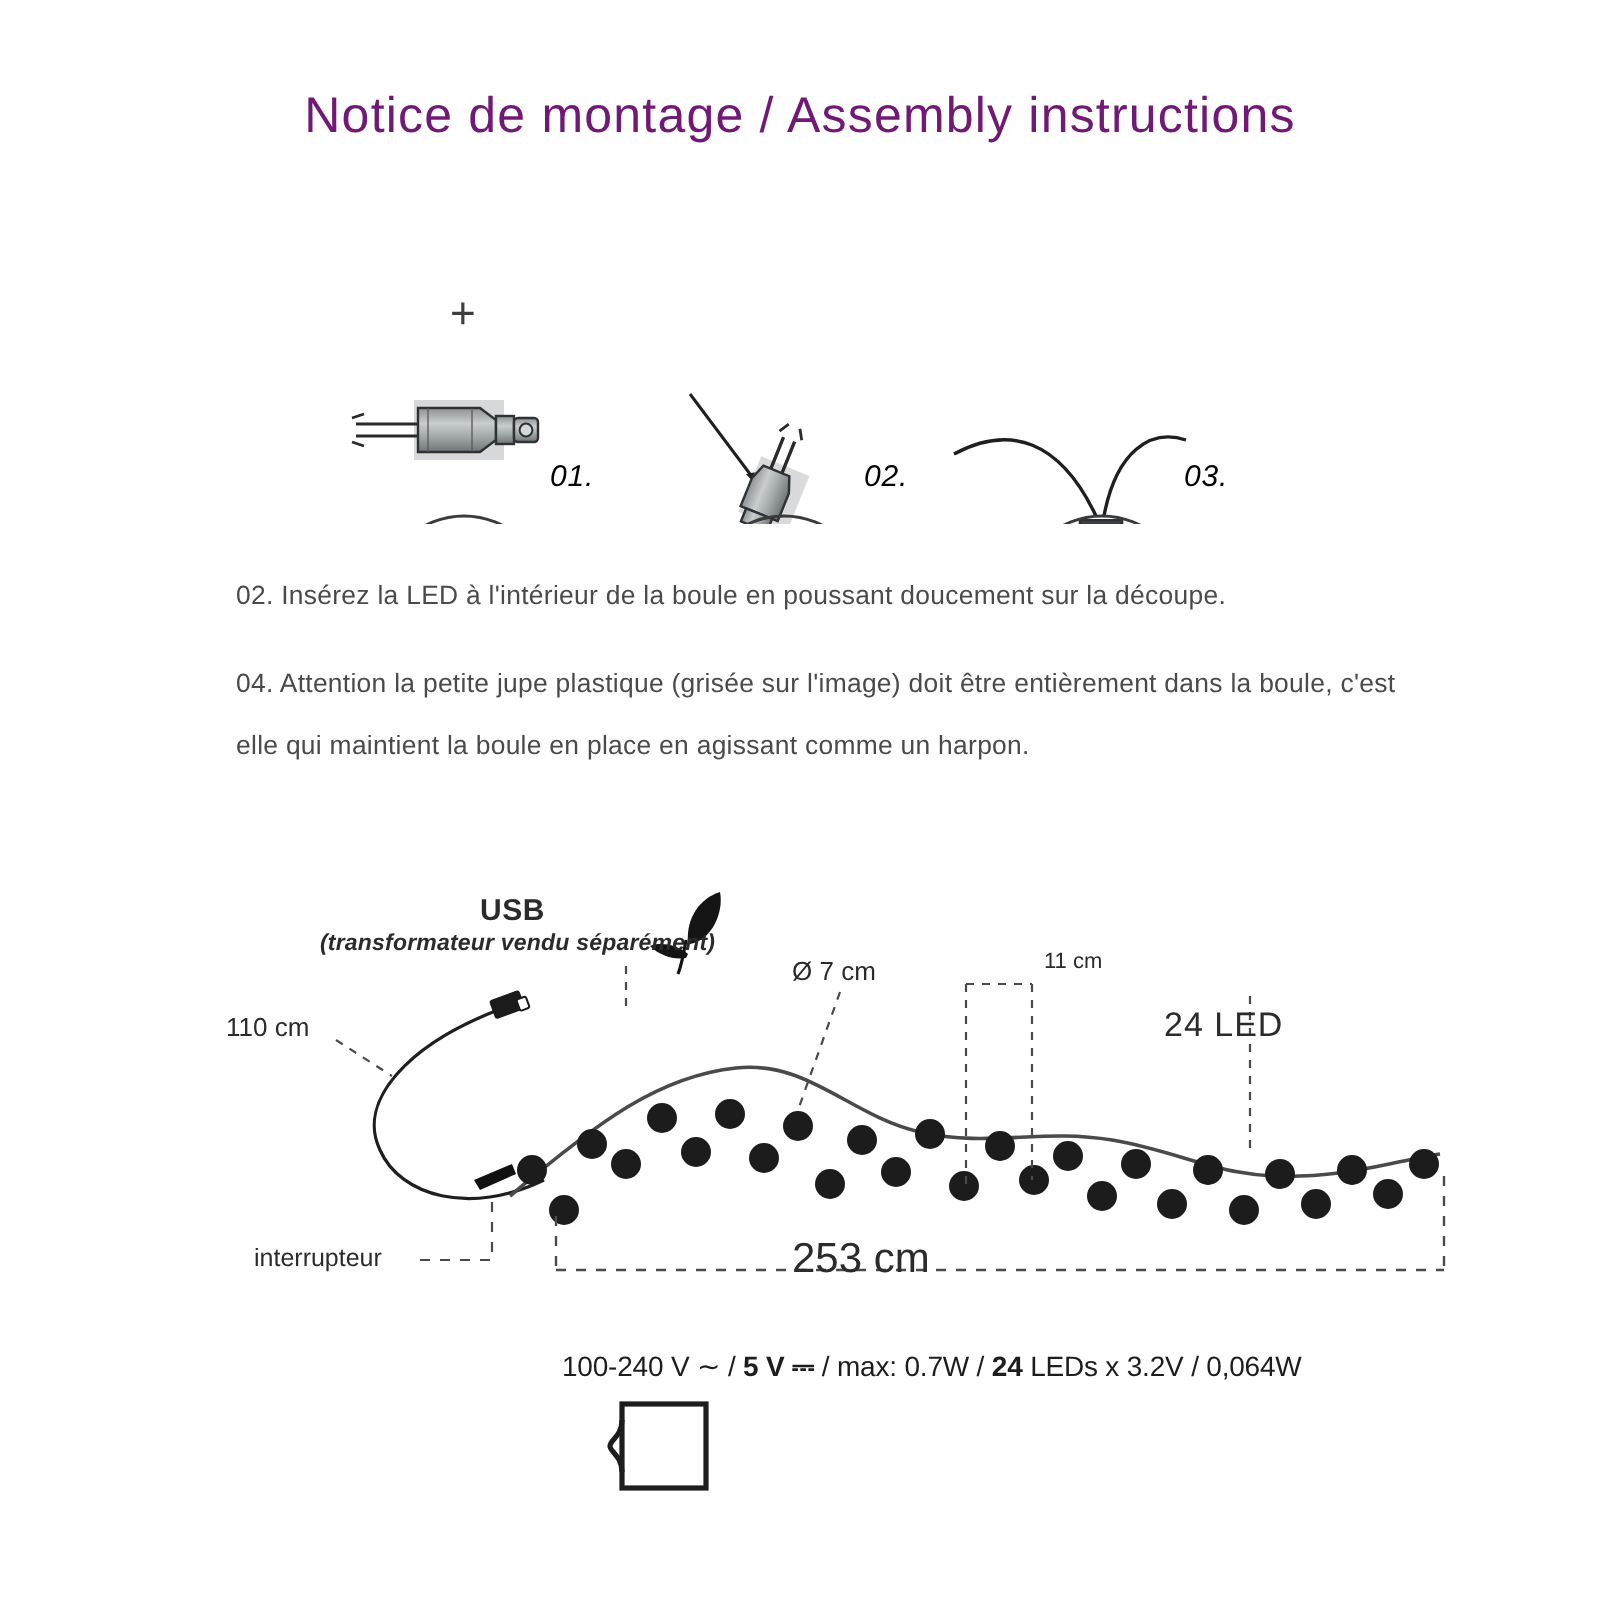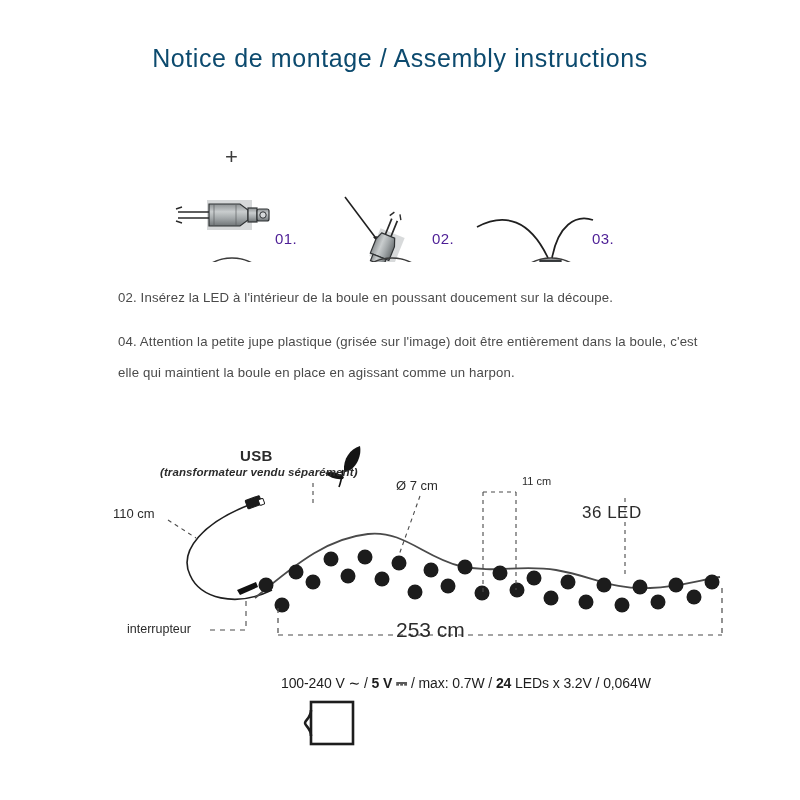--- a/index.html
+++ b/index.html
@@ -13,30 +13,31 @@
   }
   .page{position:absolute;inset:0;}
 
   
   .title{
     position:absolute;top:44px;left:0;width:800px;
     text-align:center;
     font-size:25px;
     font-weight:400;
     letter-spacing:.6px;
-    color:#0c4a6e;
+    color:#701a75;
   }
 
   
   .steps{position:absolute;top:92px;left:0;width:800px;height:170px;}
   .step-num{
     position:absolute;
     font-size:15px;
-    color:#4c1d95;
+    color:#000000;
     letter-spacing:.4px;
+    font-style:italic;
   }
   .plus{
     position:absolute;
     font-size:22px;color:#3d3d3d;font-weight:300;
   }
 
   
   .instructions{
     position:absolute;left:118px;top:282px;width:580px;
     font-size:13.2px;line-height:31px;color:#4a4a4a;
@@ -254,21 +255,21 @@
     <div class="lbl lbl-usb-sub" style="left:160px;top:36px;">(transformateur vendu séparément)</div>
 
     <div class="lbl lbl-150" style="left:113px;top:76px;">110 cm</div>
 
     <div class="lbl lbl-inter" style="left:127px;top:192px;">interrupteur</div>
 
     <div class="lbl lbl-dia" style="left:396px;top:48px;">Ø 7 cm</div>
 
     <div class="lbl lbl-11" style="left:482px;top:45px;">11 cm</div>
 
-    <div class="lbl lbl-24" style="left:582px;top:73px;">36 LED</div>
+    <div class="lbl lbl-24" style="left:582px;top:73px;">24 LED</div>
 
     <div class="lbl lbl-253" style="left:396px;top:188px;">253 cm</div>
   </div>
 
   <div class="spec">
     <span class="reg">100-240 V</span><span class="reg">&nbsp;</span><span class="reg">∼</span><span class="reg">&nbsp;/&nbsp;</span><span>5 V</span><span class="reg">&nbsp;</span><span>⎓</span><span class="reg">&nbsp;/&nbsp;</span><span class="reg">max: 0.7W</span><span class="reg">&nbsp;/&nbsp;</span><span>24</span><span class="reg">&nbsp;</span><span class="reg">LEDs x 3.2V / 0,064W</span>
   </div>
 
   <div class="logo">
     <svg width="60" height="60" viewBox="0 0 60 60" style="position:absolute;left:0;top:2px;">

